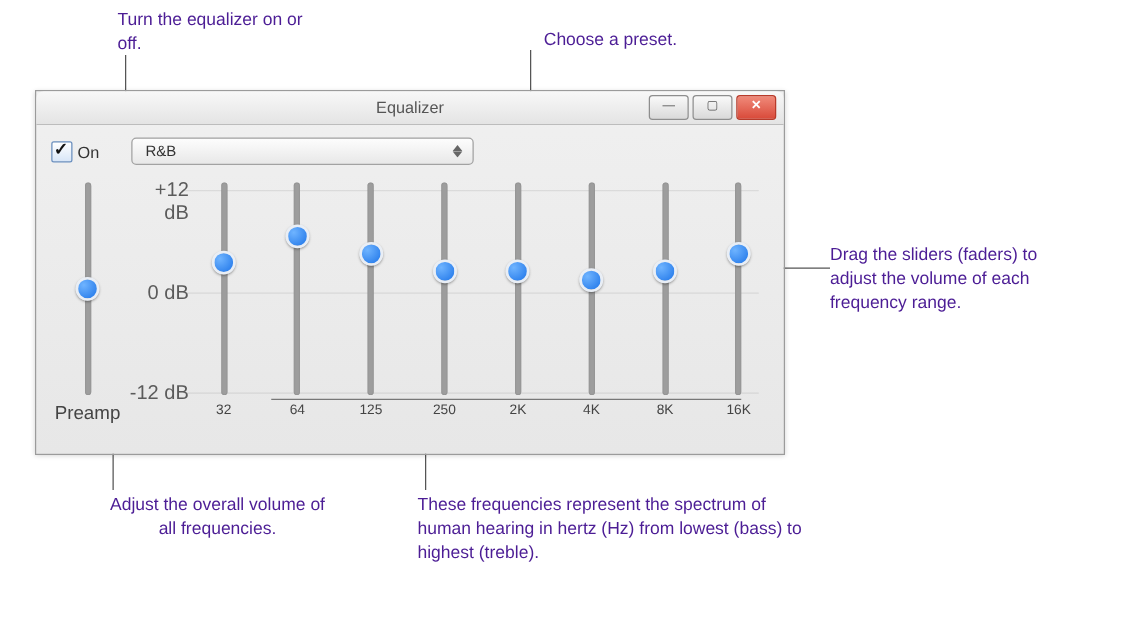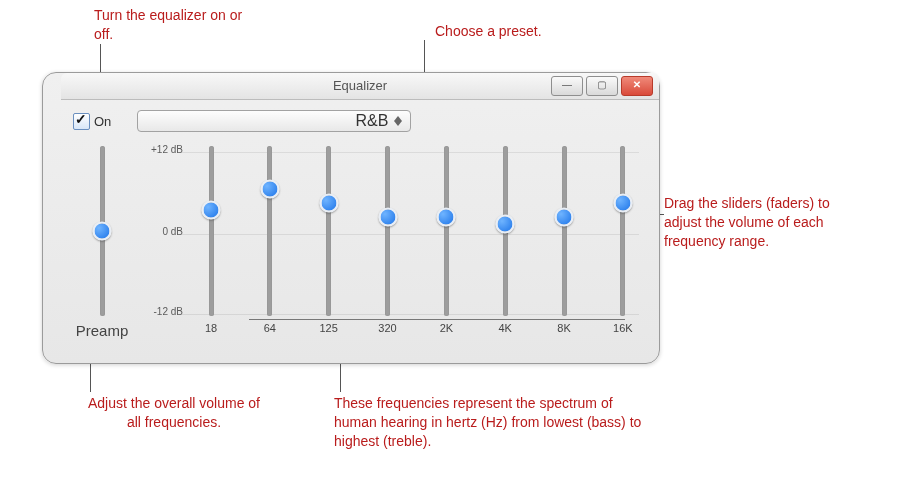--- a/index.html
+++ b/index.html
@@ -10,38 +10,37 @@
     font-family: "Helvetica Neue", Arial, sans-serif;
     font-size: 13px;
     color: #222;
     background: #fff;
     position: relative;
   }
   .callout {
     position: absolute;
     font-size: 14px;
     line-height: 1.35;
-    color: #b91c1c;
+    color: #4c1d95;
   }
   .callout-line {
     position: absolute;
     background: #555;
   }
   
   .window {
     position: absolute;
-    left: 42px;
+    left: 28px;
     top: 72px;
     width: 598px;
     height: 290px;
     border: 1px solid #9b9b9b;
-    border-radius: 14px;
+    border-radius: 0;
     background: linear-gradient(#f0f0f0,#e7e7e7);
     box-shadow: 0 1px 4px rgba(0,0,0,.18);
-    padding-left: 18px;
   }
   .titlebar {
     height: 26px;
     background: linear-gradient(#f8f8f8,#e4e4e4);
     border-bottom: 1px solid #bcbcbc;
     border-radius: 6px 6px 0 0;
     position: relative;
     text-align: center;
     line-height: 26px;
     font-size: 13px;
@@ -103,23 +102,22 @@
   .preset-select {
     flex: 0 0 240px;
     height: 20px;
     border: 1px solid #a2a2a2;
     border-radius: 4px;
     background: linear-gradient(#fdfdfd,#e8e8e8);
     position: relative;
     display: flex;
     align-items: center;
     padding: 0 22px 0 10px;
-    font-size: 16px;
+    font-size: 12px;
     color: #333;
-    justify-content: flex-end;
   }
   .preset-select .chevrons {
     position: absolute;
     right: 4px;
     top: 0;
     width: 16px;
     height: 100%;
     display: flex;
     flex-direction: column;
     align-items: center;
@@ -135,21 +133,21 @@
     display: flex;
     align-items: flex-start;
   }
   .preamp-col {
     width: 58px;
     text-align: center;
     position: relative;
   }
   .db-col {
     width: 56px;
-    font-size: 10px;
+    font-size: 16px;
     color: #5b5b5b;
     position: relative;
     height: 190px;
   }
   .db-label { position:absolute; right:4px; text-align:right; width:50px; }
   .db-p12 { top: 6px; }
   .db-0   { top: 88px; }
   .db-m12 { top: 168px; }
   .sliders {
     flex: 1;
@@ -271,39 +269,39 @@
       <div class="db-label db-p12">+12 dB</div>
       <div class="db-label db-0">0 dB</div>
       <div class="db-label db-m12">-12 dB</div>
     </div>
 
     <div class="sliders" id="sliders-container">
         <div class="slider-col">
           <div class="track">
             <div class="thumb" style="top: 63.75px;"></div>
           </div>
-          <div class="freq-label">18</div>
+          <div class="freq-label">32</div>
         </div>
         <div class="slider-col">
           <div class="track">
             <div class="thumb" style="top: 42.5px;"></div>
           </div>
           <div class="freq-label">64</div>
         </div>
         <div class="slider-col">
           <div class="track">
             <div class="thumb" style="top: 56.6667px;"></div>
           </div>
           <div class="freq-label">125</div>
         </div>
         <div class="slider-col">
           <div class="track">
             <div class="thumb" style="top: 70.8333px;"></div>
           </div>
-          <div class="freq-label">320</div>
+          <div class="freq-label">250</div>
         </div>
         <div class="slider-col">
           <div class="track">
             <div class="thumb" style="top: 70.8333px;"></div>
           </div>
           <div class="freq-label">2K</div>
         </div>
         <div class="slider-col">
           <div class="track">
             <div class="thumb" style="top: 77.9167px;"></div>

